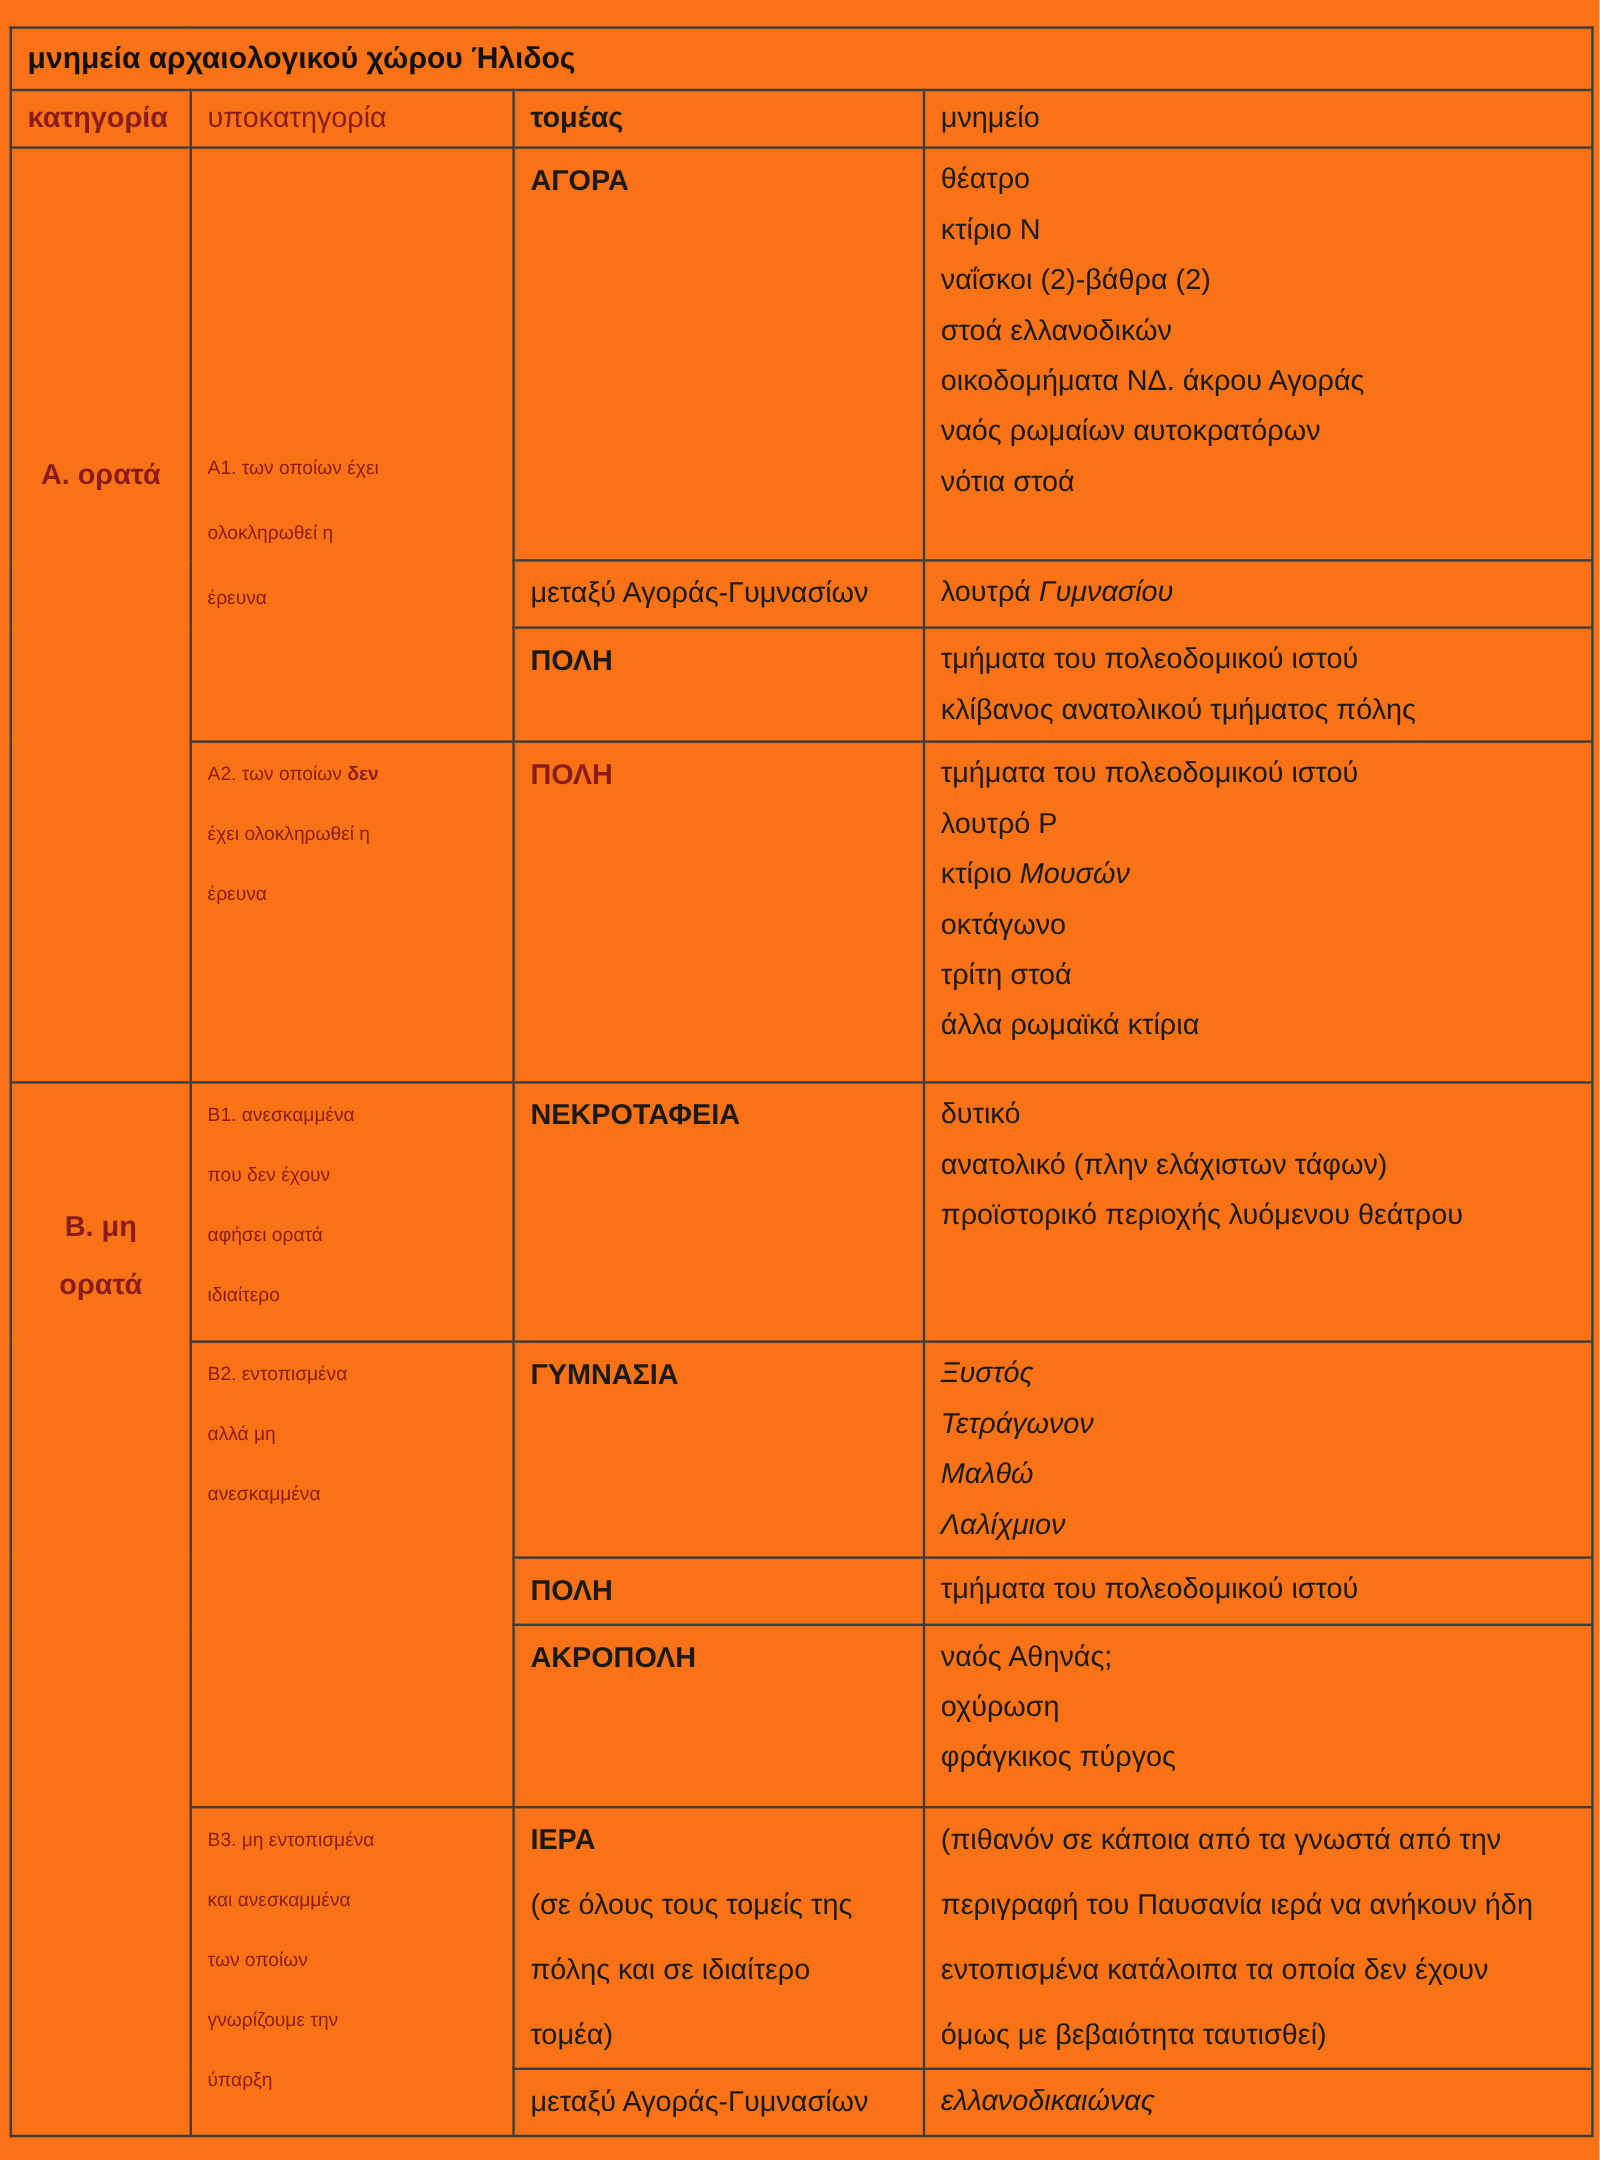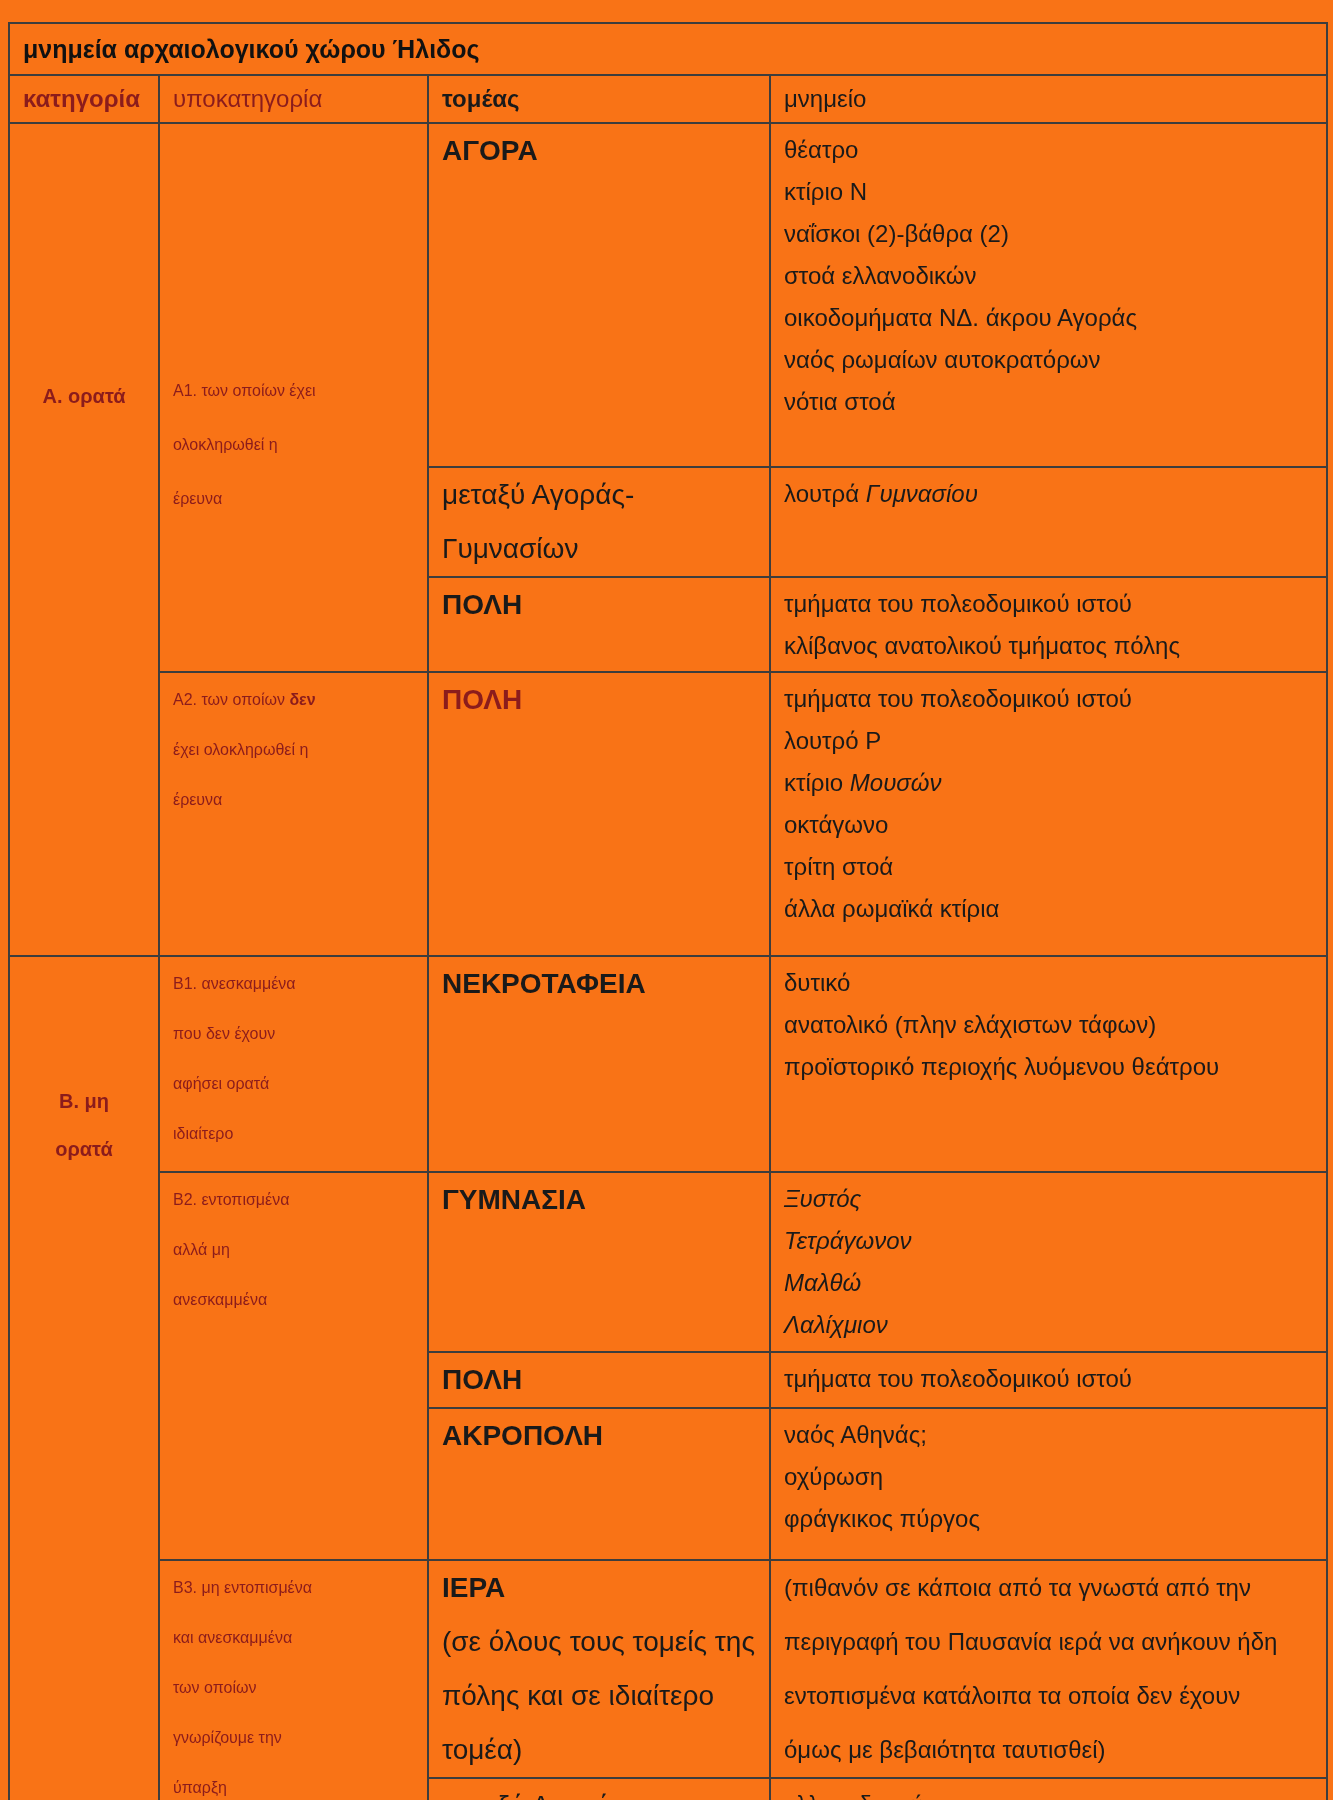--- a/index.html
+++ b/index.html
@@ -15,32 +15,32 @@
 
   
   .title-row td { height:50px; vertical-align:middle; font-size:25px; font-weight:bold; color:#111; }
   .head-row td  { height:46px; vertical-align:middle; font-size:24px; }
   .h-cat { color:#8B1C1C; font-weight:bold;margin-top:32px; }
   .h-sub { color:#8B1C1C; }
   .h-sec { font-weight:bold; }
   .h-mon { font-weight:normal; }
 
   
-  .cat-cell { color:#8B1C1C; font-weight:bold; font-size:20px; line-height:48px;
+  .cat-cell { color:#8B1C1C; font-weight:bold; font-size:24px; line-height:48px;
               text-align:center; padding:0 4px; }
   .cat-0 { padding-top:248px; }
-  .cat-1 { padding-top:120px; }
+  .cat-1 { padding-top:96px; }
 
   
   .sub-cell { color:#8B1C1C; font-size:16px; line-height:50px; padding-top:2px; }
   .sub-0-0 { padding-top:240px; line-height:54px; }
   .sub-cell .bd { font-weight:bold; }
 
   
-  .sector-cell { font-size:28px; font-weight:bold; line-height:54px; padding-top:0; }
+  .sector-cell { font-size:24px; font-weight:bold; line-height:54px; padding-top:0; }
   .sector-cell.regular { font-weight:normal; }
   .sector-cell.maroon { color:#8B1C1C; }
   .sector-cell .desc { font-weight:normal; }
 
   
   .monu-cell { font-size:24px; line-height:42px; padding-top:5px; }
   .monu-cell.monu-tall { line-height:54px; padding-top:0; }
   .monu-cell .line { white-space:nowrap; }
   .it { font-style:italic; }
 </style>

